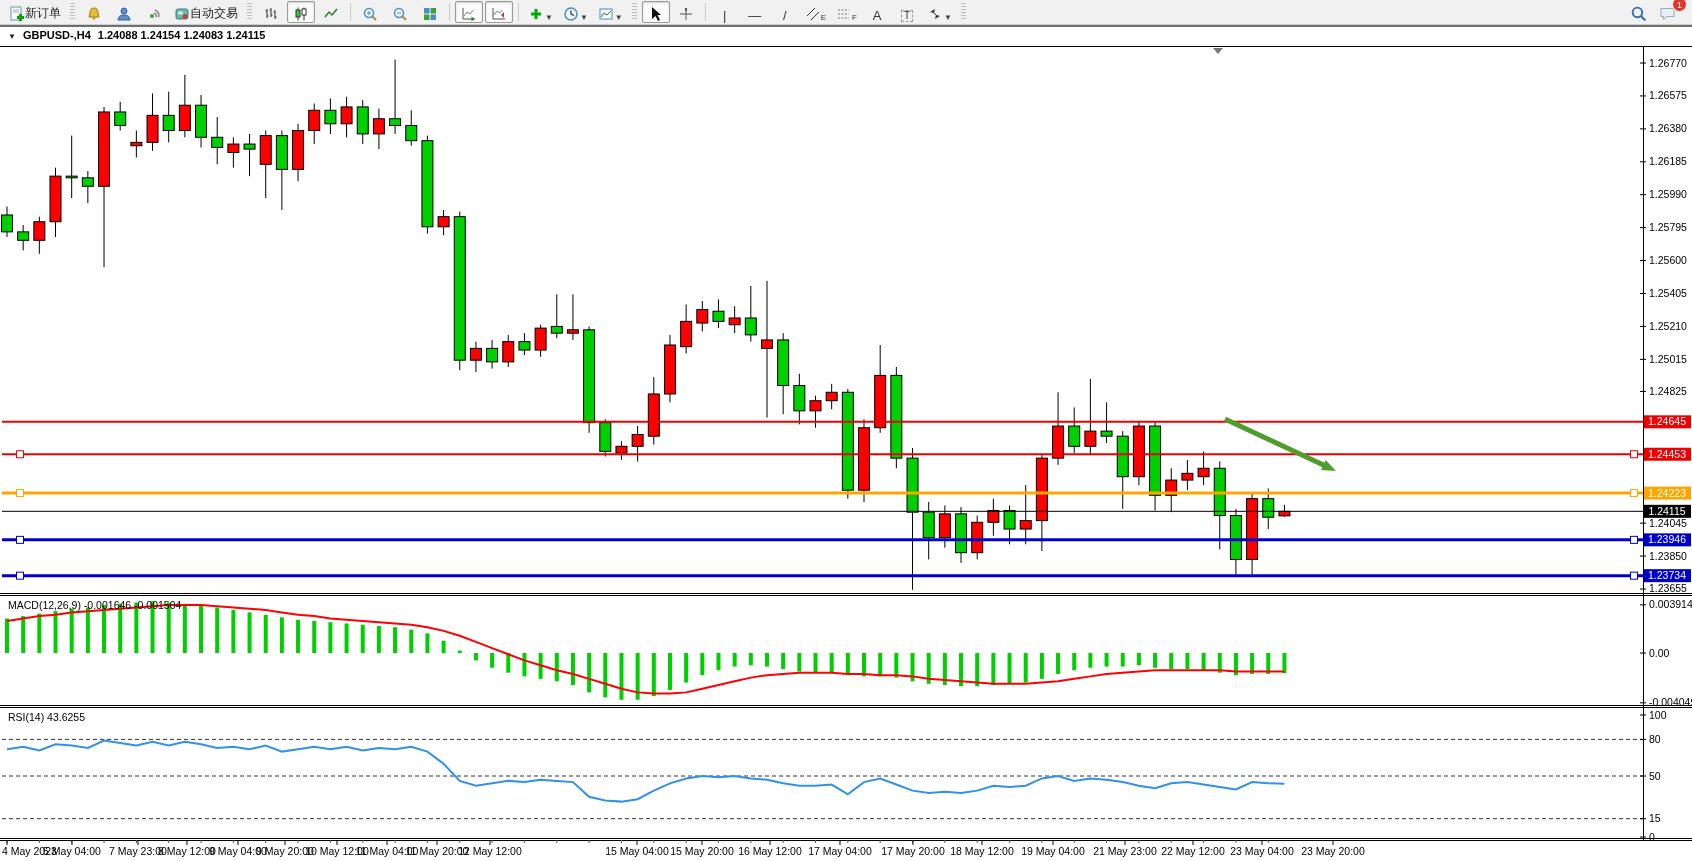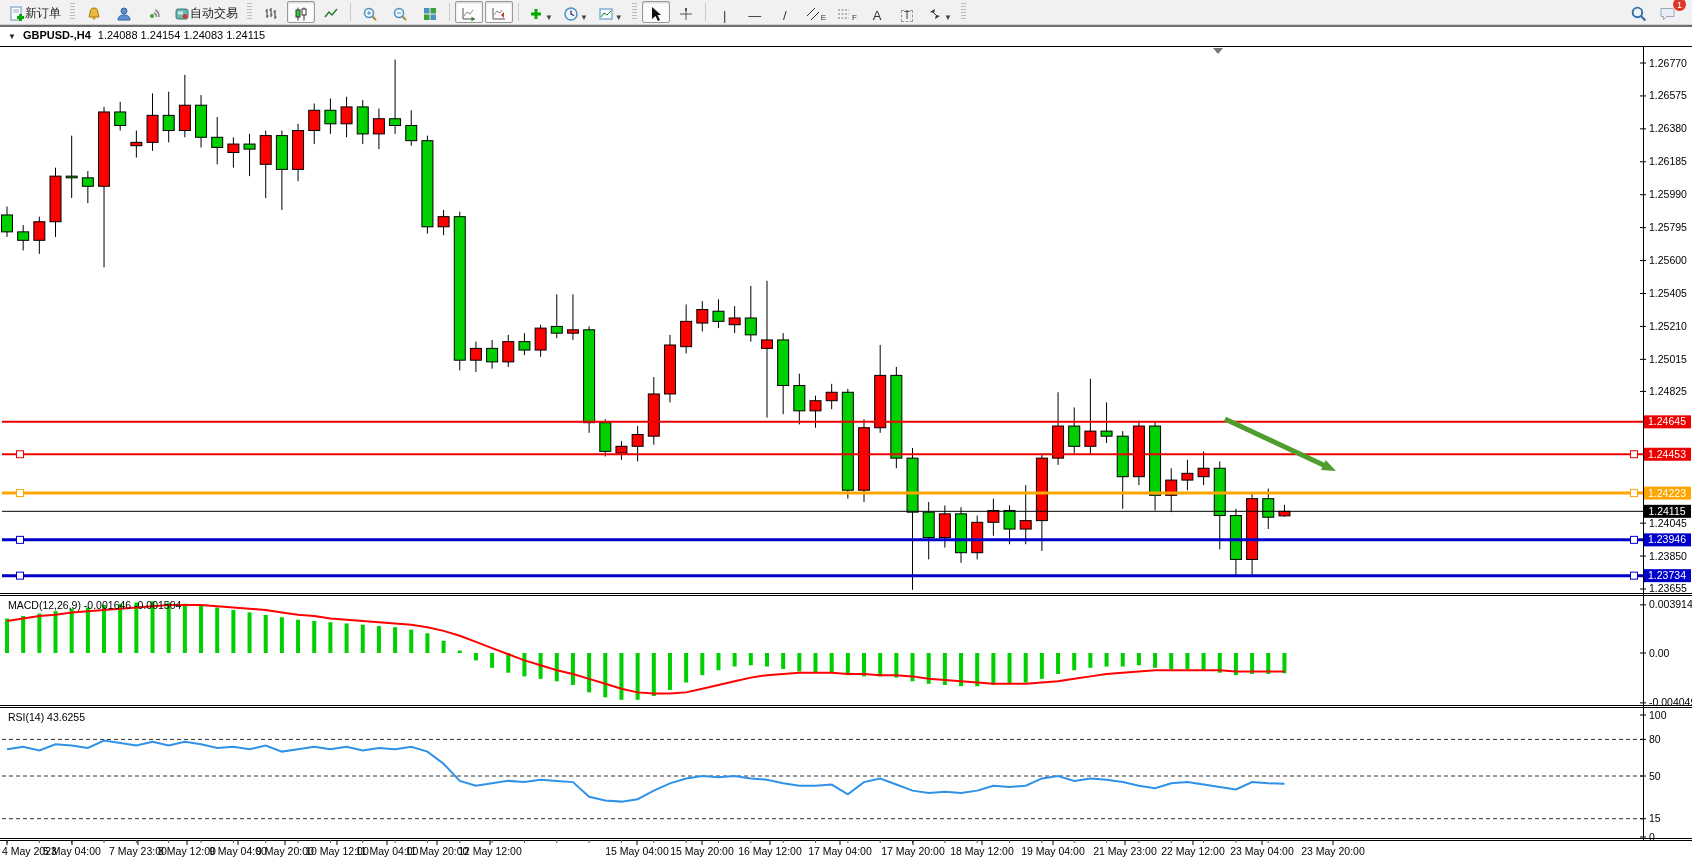--- a/index.html
+++ b/index.html
@@ -211,21 +211,21 @@
         </svg>
       <span class="chat-badge">1</span>
     </span>
   </span>
 </div>
 
 <div class="chart-window">
   <div class="chart-title">
     <span class="collapse">▼</span>
     <span>GBPUSD-,H4</span>
-    <span style="font-weight:normal">1.24088 1.24154 1.24083 1.24115</span>
+    <span style="font-weight:bold">1.24088 1.24154 1.24083 1.24115</span>
   </div>
   <svg id="chart-svg" width="1692" height="835">
       <rect x="0" y="0" width="1692" height="835" fill="#fff"></rect>
       <line x1="0" y1="19.5" x2="1692" y2="19.5" stroke="#000"></line>
       <line x1="0" y1="566.5" x2="1692" y2="566.5" stroke="#000"></line>
       <line x1="0" y1="568.5" x2="1692" y2="568.5" stroke="#000"></line>
       <line x1="0" y1="678.5" x2="1692" y2="678.5" stroke="#000"></line>
       <line x1="0" y1="680.5" x2="1692" y2="680.5" stroke="#000"></line>
       <line x1="0" y1="811.5" x2="1692" y2="811.5" stroke="#000"></line>
       <line x1="0" y1="813.5" x2="1692" y2="813.5" stroke="#000"></line>

